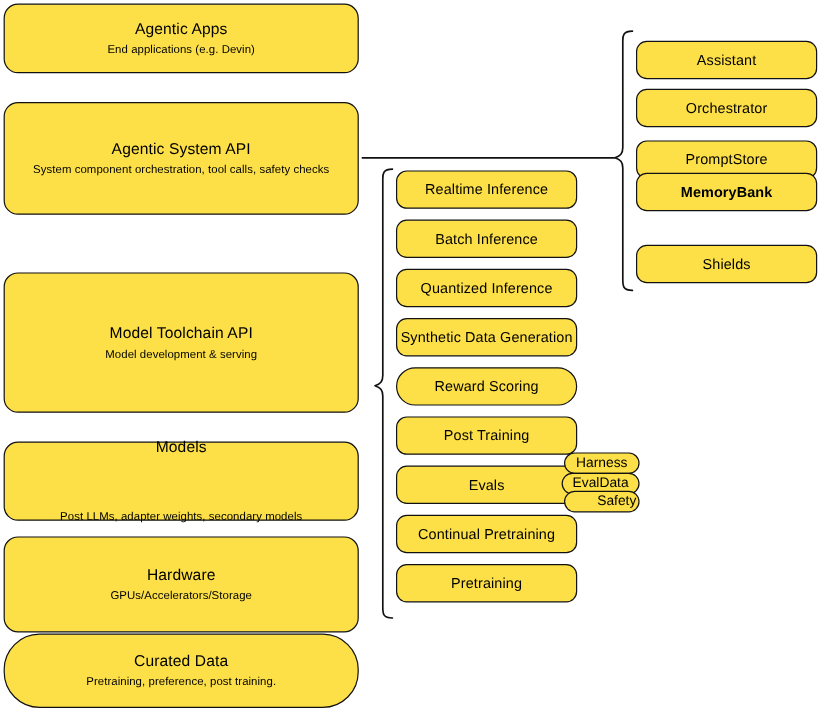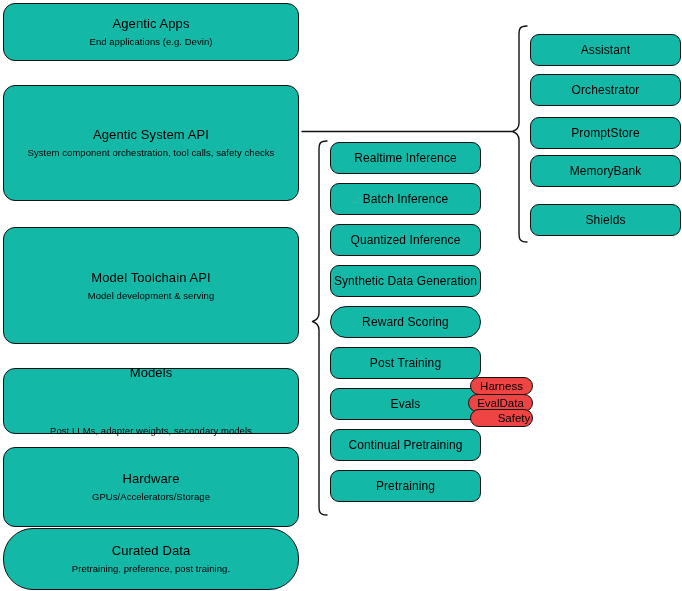--- a/index.html
+++ b/index.html
@@ -19,21 +19,21 @@
     position: absolute;
     left: 0; top: 0;
     width: 682px;
     height: 591px;
   }
 
   
   .node {
     position: absolute;
     box-sizing: border-box;
-    background: #14b8a6;
+    background: #fde047;
     border: 1px solid #111111;
     display: flex;
     flex-direction: column;
     align-items: center;
     justify-content: center;
     text-align: center;
   }
 
   
   .layer {
@@ -61,21 +61,21 @@
     line-height: 32px;
     letter-spacing: .1px;
   }
   .chip.mid  { left: 330px; width: 151px; }
   .chip.right{ left: 530px; width: 151px; }
 
   
   .tag {
     position: absolute;
     box-sizing: border-box;
-    background: #ef4444;
+    background: #fde047;
     border: 1px solid #111111;
     border-radius: 999px;
     height: 18px;
     line-height: 16px;
     font-size: 11.5px;
     text-align: center;
     white-space: nowrap;
   }
 
   
@@ -118,21 +118,21 @@
              C 317 323, 319 325, 319 330
              L 319 506
              C 319 511, 319 515, 327 515"></path>
   </svg>
 
   <div class="node layer" style="top:3px; height:58px;">
     <div class="title">Agentic Apps</div>
     <div class="subtitle">End applications (e.g. Devin)</div>
   </div>
 
-  <div class="node layer" style="top:85px; height:116px;">
+  <div class="node layer" style="top:85px; height:94px;">
     <div class="title">Agentic System API</div>
     <div class="subtitle">System component orchestration, tool calls, safety checks</div>
   </div>
 
   <div class="node layer" style="top:227px; height:117px;">
     <div class="title">Model Toolchain API</div>
     <div class="subtitle">Model development &amp; serving</div>
   </div>
 
   <div class="node layer" style="top:368px; height:66px;gap:40px;">
@@ -184,20 +184,20 @@
 
   <div class="node chip right" style="top:34px;">
     <span>Assistant</span>
   </div>
   <div class="node chip right" style="top:74px;">
     <span>Orchestrator</span>
   </div>
   <div class="node chip right" style="top:117px;">
     <span>PromptStore</span>
   </div>
-  <div class="node chip right" style="top:155px;">
+  <div class="node chip right" style="top:144px;font-weight:bold;">
     <span>MemoryBank</span>
   </div>
   <div class="node chip right" style="top:204px;">
     <span>Shields</span>
   </div>
 
 </div>
 
 </body></html>

